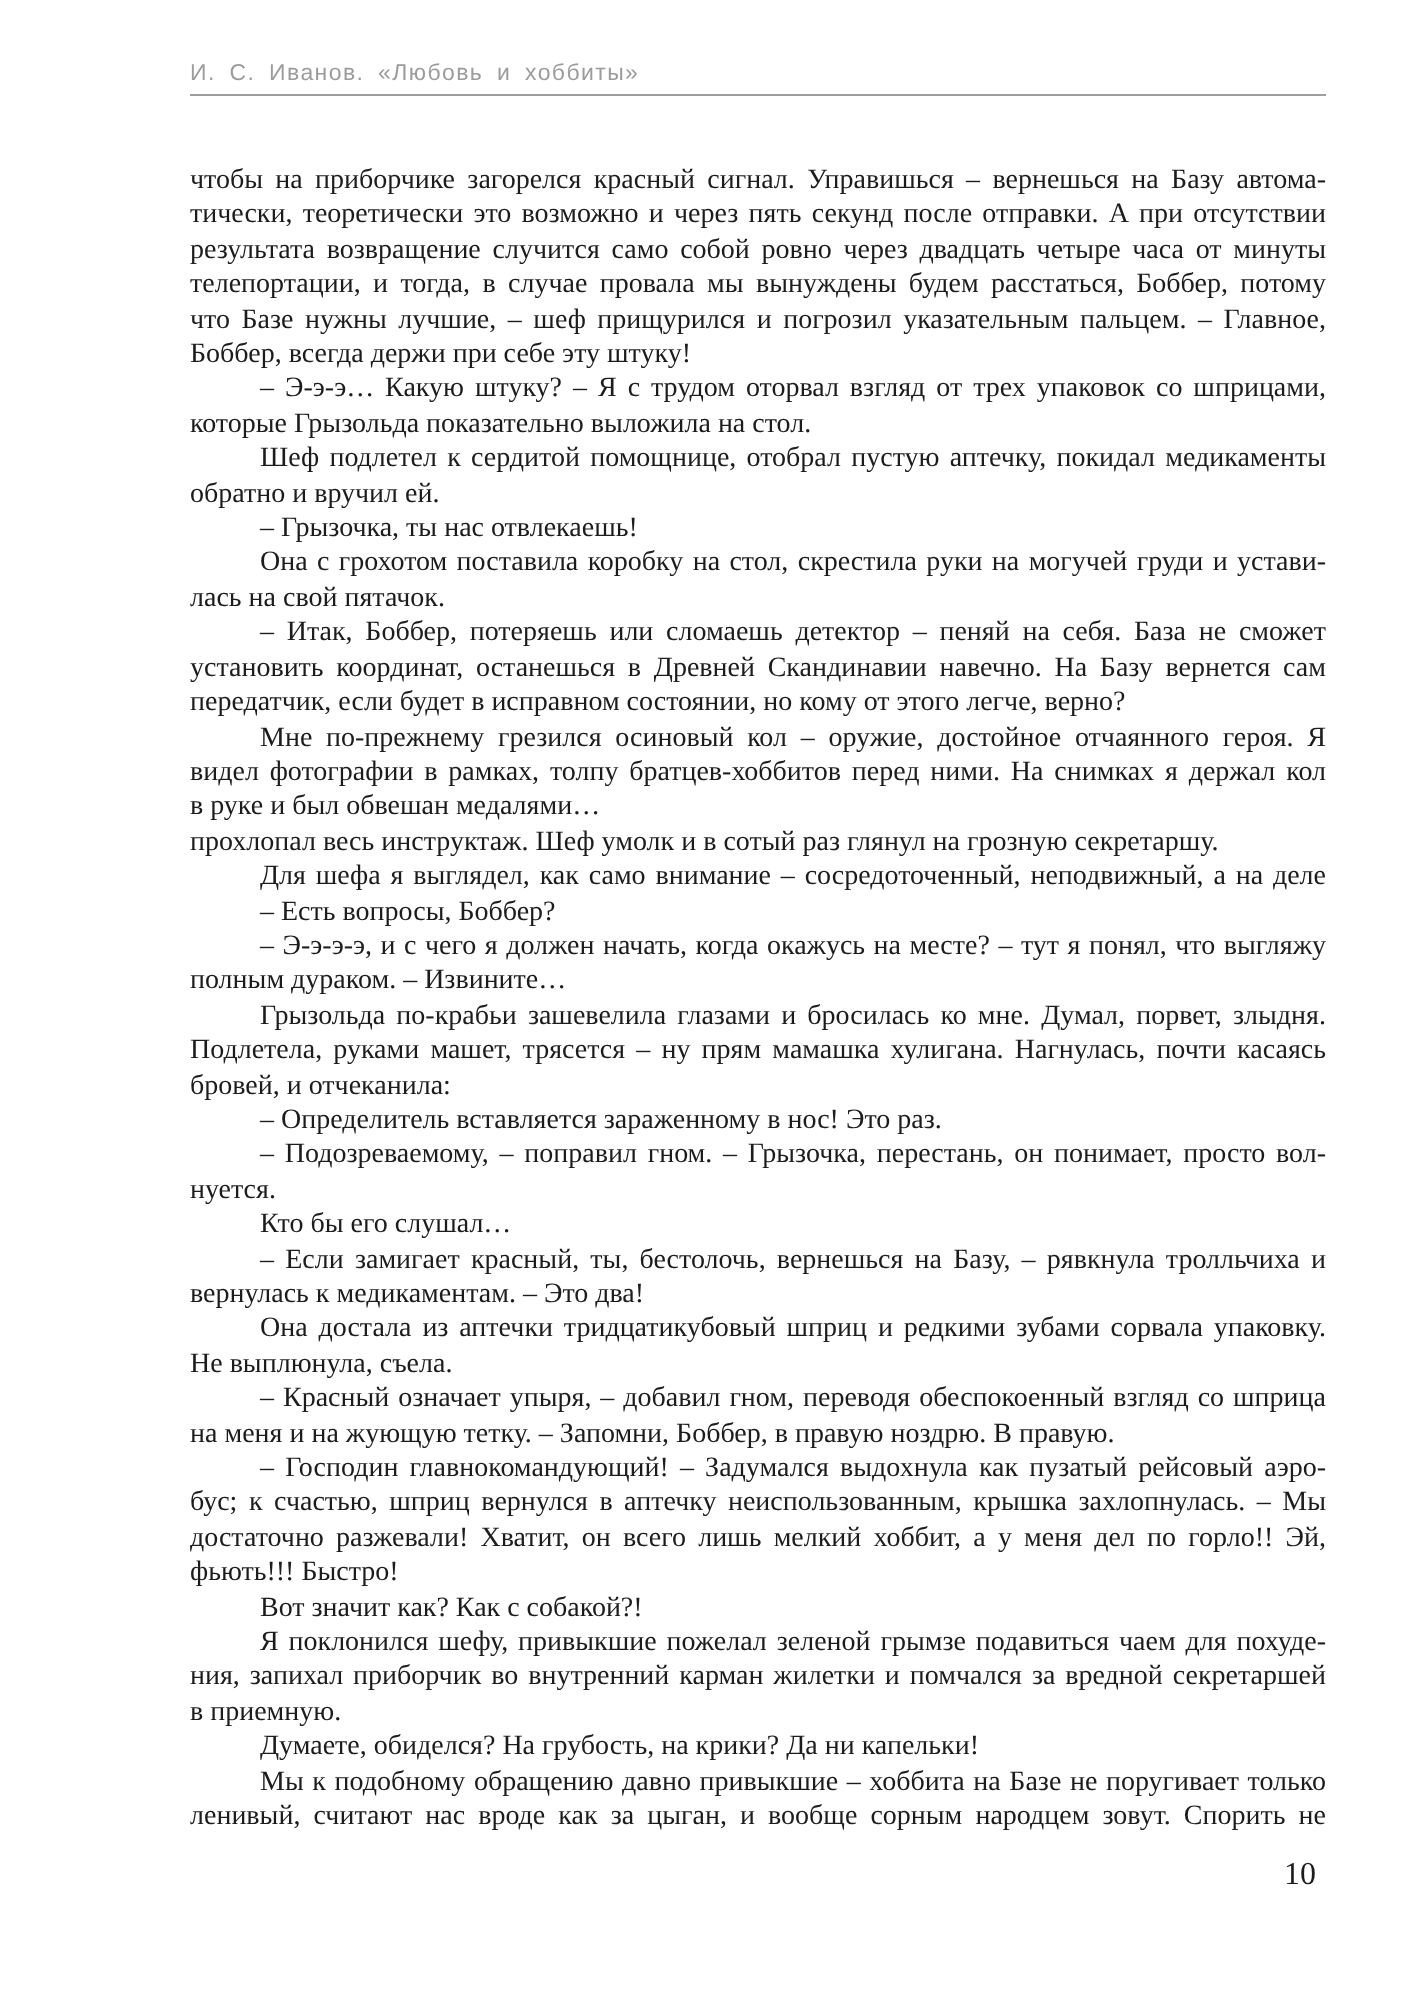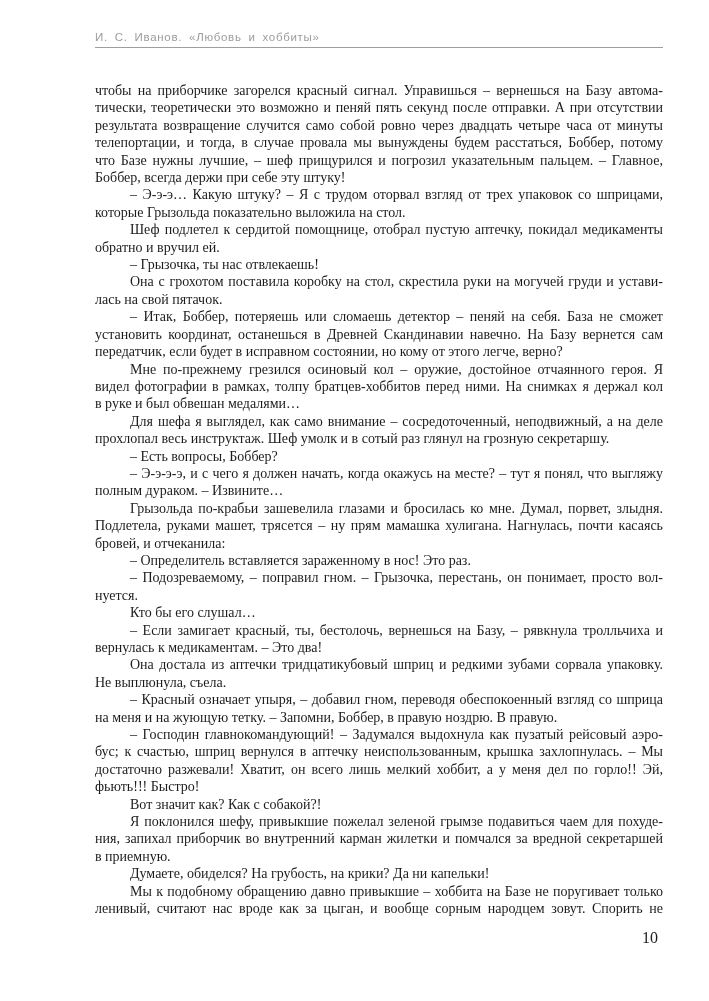--- a/index.html
+++ b/index.html
@@ -51,21 +51,21 @@
 </style>
 </head>
 <body>
 
 <div class="page">
   <div class="running-header">И. С. Иванов.  «Любовь и хоббиты»</div>
 
   <div class="text-block">
       <div class="para">
         <div class="line just">чтобы на приборчике загорелся красный сигнал. Управишься – вернешься на Базу автома-</div>
-        <div class="line just">тически, теоретически это возможно и пеняй пять секунд после отправки. А при отсутствии</div>
+        <div class="line just">тически, теоретически это возможно и через пять секунд после отправки. А при отсутствии</div>
         <div class="line just">результата возвращение случится само собой ровно через двадцать четыре часа от минуты</div>
         <div class="line just">телепортации, и тогда, в случае провала мы вынуждены будем расстаться, Боббер, потому</div>
         <div class="line just">что Базе нужны лучшие, – шеф прищурился и погрозил указательным пальцем. – Главное,</div>
         <div class="line last">Боббер, всегда держи при себе эту штуку!</div>
       </div>
       <div class="para">
         <div class="line just first">– Э-э-э… Какую штуку? – Я с трудом оторвал взгляд от трех упаковок со шприцами,</div>
         <div class="line last">которые Грызольда показательно выложила на стол.</div>
       </div>
       <div class="para">
@@ -83,22 +83,22 @@
         <div class="line just first">– Итак, Боббер, потеряешь или сломаешь детектор – пеняй на себя. База не сможет</div>
         <div class="line just">установить координат, останешься в Древней Скандинавии навечно. На Базу вернется сам</div>
         <div class="line last">передатчик, если будет в исправном состоянии, но кому от этого легче, верно?</div>
       </div>
       <div class="para">
         <div class="line just first">Мне по-прежнему грезился осиновый кол – оружие, достойное отчаянного героя. Я</div>
         <div class="line just">видел фотографии в рамках, толпу братцев-хоббитов перед ними. На снимках я держал кол</div>
         <div class="line last">в руке и был обвешан медалями…</div>
       </div>
       <div class="para">
+        <div class="line last">прохлопал весь инструктаж. Шеф умолк и в сотый раз глянул на грозную секретаршу.</div>
         <div class="line just first">Для шефа я выглядел, как само внимание – сосредоточенный, неподвижный, а на деле</div>
-        <div class="line last">прохлопал весь инструктаж. Шеф умолк и в сотый раз глянул на грозную секретаршу.</div>
       </div>
       <div class="para">
         <div class="line last first">– Есть вопросы, Боббер?</div>
       </div>
       <div class="para">
         <div class="line just first">– Э-э-э-э, и с чего я должен начать, когда окажусь на месте? – тут я понял, что выгляжу</div>
         <div class="line last">полным дураком. – Извините…</div>
       </div>
       <div class="para">
         <div class="line just first">Грызольда по-крабьи зашевелила глазами и бросилась ко мне. Думал, порвет, злыдня.</div>

